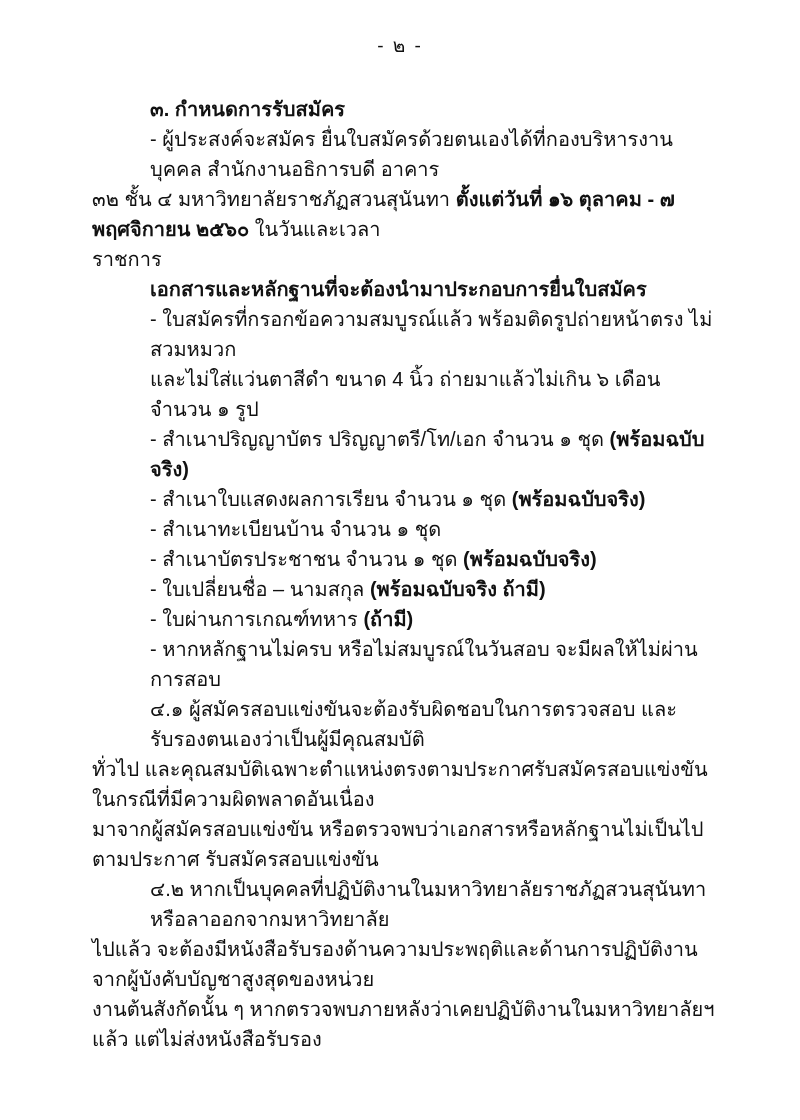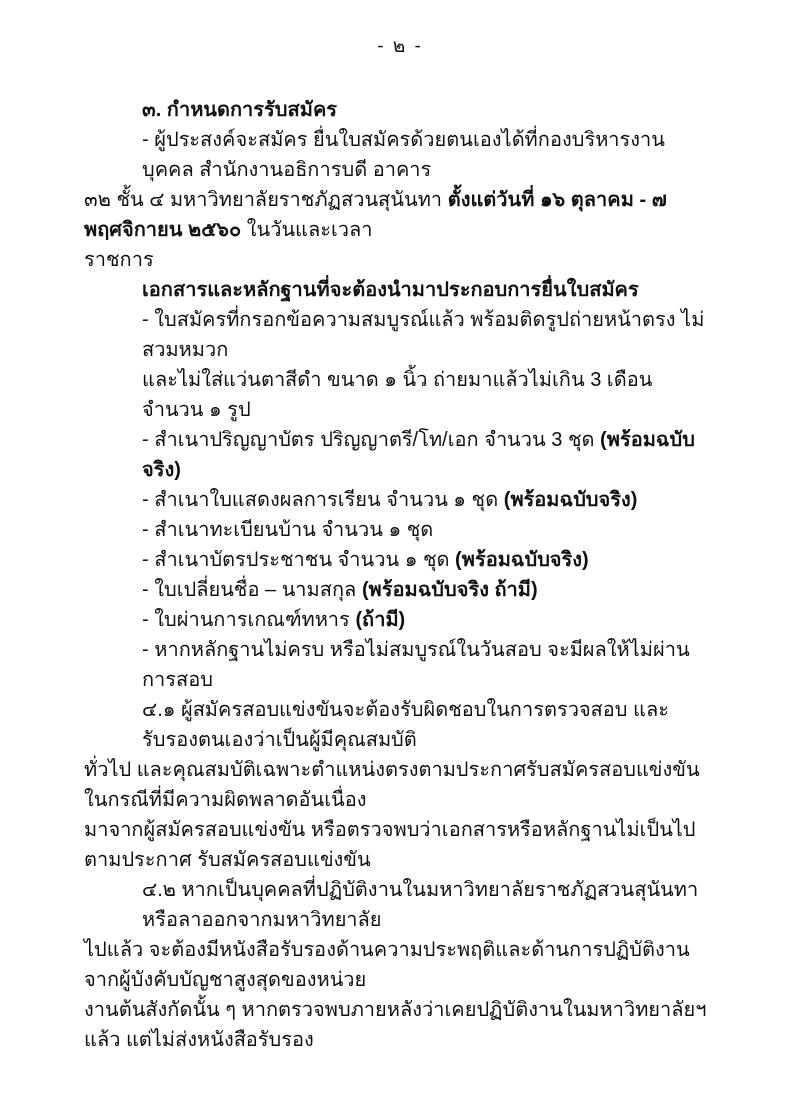--- a/index.html
+++ b/index.html
@@ -28,20 +28,21 @@
   .content {
     position: absolute;
     left: 84px;
     top: 94px;
     width: 632px;
     font-size: 20px;
     line-height: 30px;
   }
   .line {
     white-space: normal;
+    margin-left: 8px;
   }
   .line.ind {
     padding-left: 58px;
   }
   .line.h {
     font-weight: 700;
   }
   .b { font-weight: 700; }
 </style>
 </head>
@@ -49,22 +50,22 @@
 
 <div class="page">
   <div class="page-number">- ๒ -</div>
   <div class="content" id="doc-body">
       <div class="line ind h"><span class="b">๓. กำหนดการรับสมัคร</span></div>
       <div class="line ind"><span class="">- ผู้ประสงค์จะสมัคร ยื่นใบสมัครด้วยตนเองได้ที่กองบริหารงานบุคคล สำนักงานอธิการบดี อาคาร</span></div>
       <div class="line"><span class="">๓๒ ชั้น ๔ มหาวิทยาลัยราชภัฏสวนสุนันทา </span><span class="b">ตั้งแต่วันที่ ๑๖ ตุลาคม - ๗ พฤศจิกายน ๒๕๖๐</span><span class=""> ในวันและเวลา</span></div>
       <div class="line"><span class="">ราชการ</span></div>
       <div class="line ind h"><span class="b">เอกสารและหลักฐานที่จะต้องนำมาประกอบการยื่นใบสมัคร</span></div>
       <div class="line ind"><span class="">- ใบสมัครที่กรอกข้อความสมบูรณ์แล้ว พร้อมติดรูปถ่ายหน้าตรง ไม่สวมหมวก</span></div>
-      <div class="line ind"><span class="">และไม่ใส่แว่นตาสีดำ ขนาด ๑ นิ้ว ถ่ายมาแล้วไม่เกิน 3 เดือน จำนวน ๑ รูป</span></div>
-      <div class="line ind"><span class="">- สำเนาปริญญาบัตร ปริญญาตรี/โท/เอก จำนวน 3 ชุด </span><span class="b">(พร้อมฉบับจริง)</span></div>
+      <div class="line ind"><span class="">และไม่ใส่แว่นตาสีดำ ขนาด 4 นิ้ว ถ่ายมาแล้วไม่เกิน ๖ เดือน จำนวน ๑ รูป</span></div>
+      <div class="line ind"><span class="">- สำเนาปริญญาบัตร ปริญญาตรี/โท/เอก จำนวน ๑ ชุด </span><span class="b">(พร้อมฉบับจริง)</span></div>
       <div class="line ind"><span class="">- สำเนาใบแสดงผลการเรียน จำนวน ๑ ชุด </span><span class="b">(พร้อมฉบับจริง)</span></div>
       <div class="line ind"><span class="">- สำเนาทะเบียนบ้าน จำนวน ๑ ชุด</span></div>
       <div class="line ind"><span class="">- สำเนาบัตรประชาชน จำนวน ๑ ชุด </span><span class="b">(พร้อมฉบับจริง)</span></div>
       <div class="line ind"><span class="">- ใบเปลี่ยนชื่อ – นามสกุล </span><span class="b">(พร้อมฉบับจริง ถ้ามี)</span></div>
       <div class="line ind"><span class="">- ใบผ่านการเกณฑ์ทหาร </span><span class="b">(ถ้ามี)</span></div>
       <div class="line ind"><span class="">- หากหลักฐานไม่ครบ หรือไม่สมบูรณ์ในวันสอบ จะมีผลให้ไม่ผ่านการสอบ</span></div>
       <div class="line ind"><span class="">๔.๑ ผู้สมัครสอบแข่งขันจะต้องรับผิดชอบในการตรวจสอบ และรับรองตนเองว่าเป็นผู้มีคุณสมบัติ</span></div>
       <div class="line"><span class="">ทั่วไป และคุณสมบัติเฉพาะตำแหน่งตรงตามประกาศรับสมัครสอบแข่งขัน ในกรณีที่มีความผิดพลาดอันเนื่อง</span></div>
       <div class="line"><span class="">มาจากผู้สมัครสอบแข่งขัน หรือตรวจพบว่าเอกสารหรือหลักฐานไม่เป็นไปตามประกาศ รับสมัครสอบแข่งขัน</span></div>
       <div class="line ind"><span class="">๔.๒ หากเป็นบุคคลที่ปฏิบัติงานในมหาวิทยาลัยราชภัฏสวนสุนันทา หรือลาออกจากมหาวิทยาลัย</span></div>

